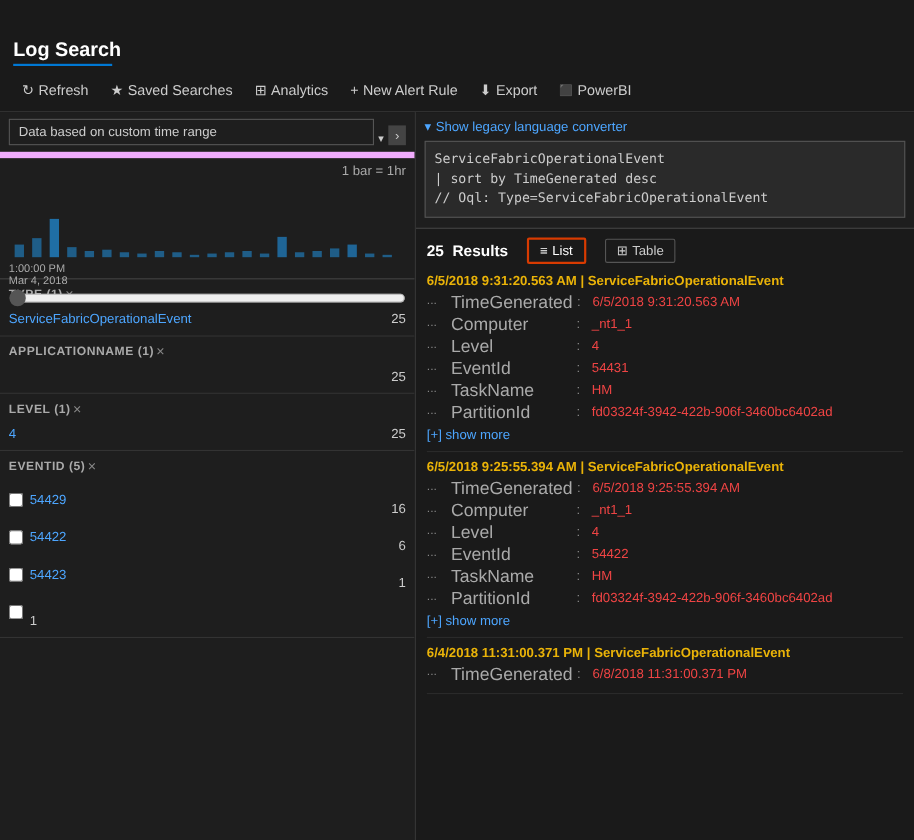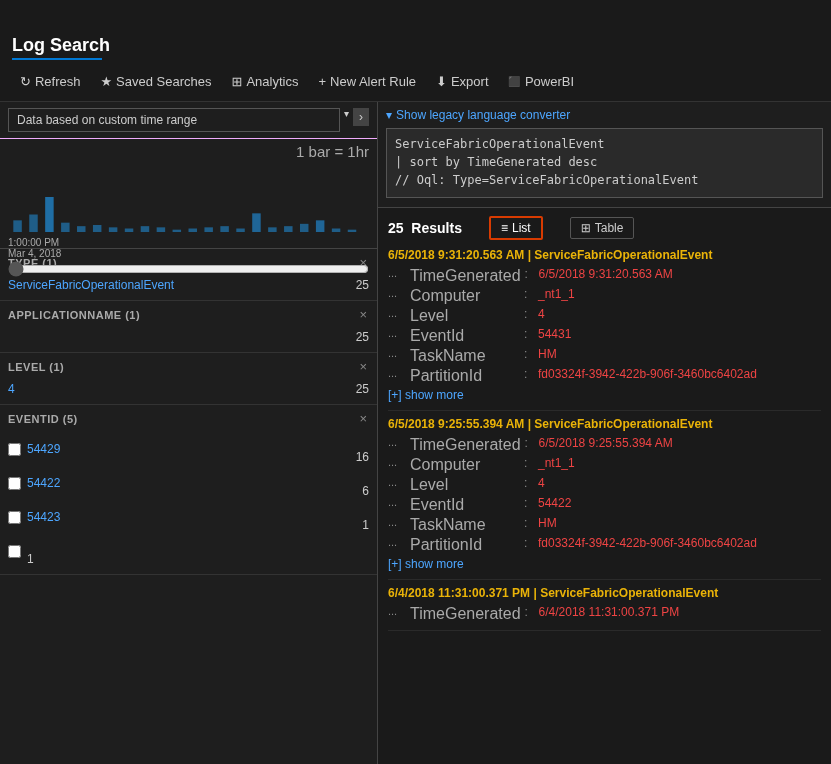--- a/index.html
+++ b/index.html
@@ -67,24 +67,24 @@
       min-width: 378px;
       border-right: 1px solid #444;
       display: flex;
       flex-direction: column;
       overflow: hidden;
     }
 
     
     .time-range-bar {
       display: flex;
-      align-items: flex-start;
+      align-items: flex-end;
       padding: 6px 8px;
       background: #1e1e1e;
-      border-bottom: 1px solid #f0abfc;
+      border-bottom: 6px solid #f0abfc;
       gap: 4px;
     }
     .time-range-select {
       background: #1e1e1e;
       border: 1px solid #555;
       color: #ccc;
       padding: 4px 8px;
       font-size: 12px;
       flex: 1;
       cursor: pointer;
@@ -107,21 +107,21 @@
     .chart-area {
       background: #1e1e1e;
       padding: 4px 8px;
       border-bottom: 1px solid #444;
       position: relative;
       height: 110px;
     }
     .chart-label {
       text-align: right;
       color: #aaa;
-      font-size: 15px;
+      font-size: 12px;
       margin-bottom: 2px;
     }
     .chart-canvas {
       width: 100%;
       height: 70px;
     }
     .chart-time {
       color: #aaa;
       font-size: 10px;
       margin-top: 2px;
@@ -138,21 +138,21 @@
       overflow-y: auto;
       background: #1e1e1e;
       padding: 0;
     }
     .facet-section {
       border-bottom: 1px solid #333;
       padding: 6px 8px;
     }
     .facet-header {
       display: flex;
-      justify-content: space-between;
+      justify-content: flex-start;
       align-items: center;
       margin-bottom: 6px;
     }
     .facet-title {
       color: #aaa;
       font-size: 11px;
       font-weight: 600;
       letter-spacing: 0.5px;
     }
     .facet-close {
@@ -239,21 +239,21 @@
 
     
     .results-area {
       flex: 1;
       overflow-y: auto;
       padding: 8px 10px;
     }
     .results-header {
       display: flex;
       align-items: center;
-      gap: 27px;
+      gap: 17px;
       margin-bottom: 8px;
     }
     .results-count {
       color: #ccc;
       font-size: 14px;
       font-weight: 600;
     }
     .results-count span {
       color: #fff;
       font-weight: 700;
@@ -585,19 +585,19 @@
         </div>
         <span class="show-more">[+] show more</span>
       </div>
 
       <div class="result-entry">
         <div class="result-title">6/4/2018 11:31:00.371 PM | ServiceFabricOperationalEvent</div>
         <div class="result-field">
           <span class="result-dots">...</span>
           <span class="result-key">TimeGenerated</span>
           <span class="result-colon">:</span>
-          <span class="result-value">6/4/2018 11:31:00.371 PM</span>
+          <span class="result-value">6/8/2018 11:31:00.371 PM</span>
         </div>
       </div>
 
     </div>
   </div>
 </div>
 
 </body></html>

